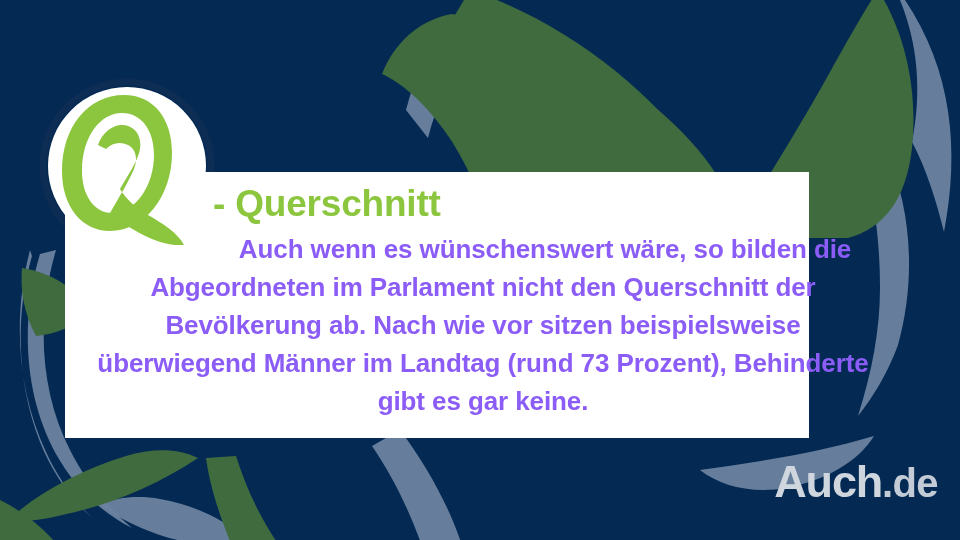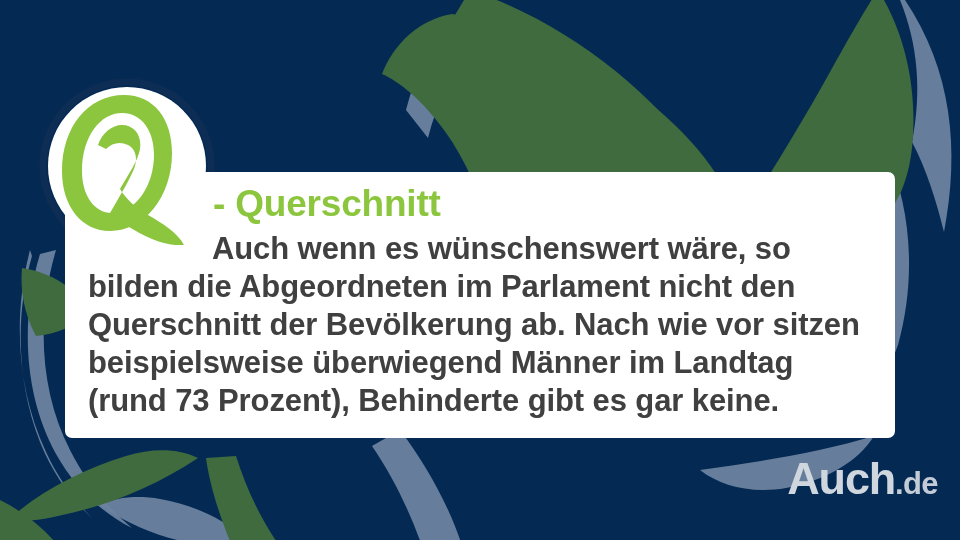--- a/index.html
+++ b/index.html
@@ -32,25 +32,24 @@
     height: 158px;
     z-index: 5;
   }
   #logo-badge svg { display: block; width: 158px; height: 158px; }
 
   
   #content-card {
     position: absolute;
     left: 65px;
     top: 172px;
-    width: 830px;
+    width: 744px;
     height: 266px;
     background: #ffffff;
     z-index: 3;
-    border-radius: 7px;
   }
 
   #card-heading {
     position: absolute;
     left: 148px;
     top: 10px;
     margin: 0;
     font-size: 37px;
     line-height: 44px;
     font-weight: bold;
@@ -58,43 +57,44 @@
     letter-spacing: -0.2px;
     white-space: nowrap;
   }
 
   #card-body {
     position: absolute;
     left: 23px;
     top: 58px;
     width: 790px;
     margin: 0;
-    font-size: 31px;
+    font-size: 26px;
     line-height: 38px;
     font-weight: bold;
-    color: #404040;
+    color: #8b5cf6;
     letter-spacing: -0.1px;
+    text-align: center;
   }
   #card-body .lead-indent { display: inline-block; width: 124px; }
 
   
   #brand-wordmark {
     position: absolute;
     right: 22px;
     bottom: 34px;
     z-index: 6;
     font-size: 45px;
     line-height: 45px;
     font-weight: bold;
     letter-spacing: -1.2px;
     color: #cfd6de;
     white-space: nowrap;
   }
   #brand-wordmark .tld {
-    font-size: 31px;
+    font-size: 40px;
     letter-spacing: -0.6px;
     color: #c3ccd6;
   }
 </style>
 </head>
 <body>
 
 <div id="stage">
 
   <svg id="bg-art" viewBox="0 0 960 540">

